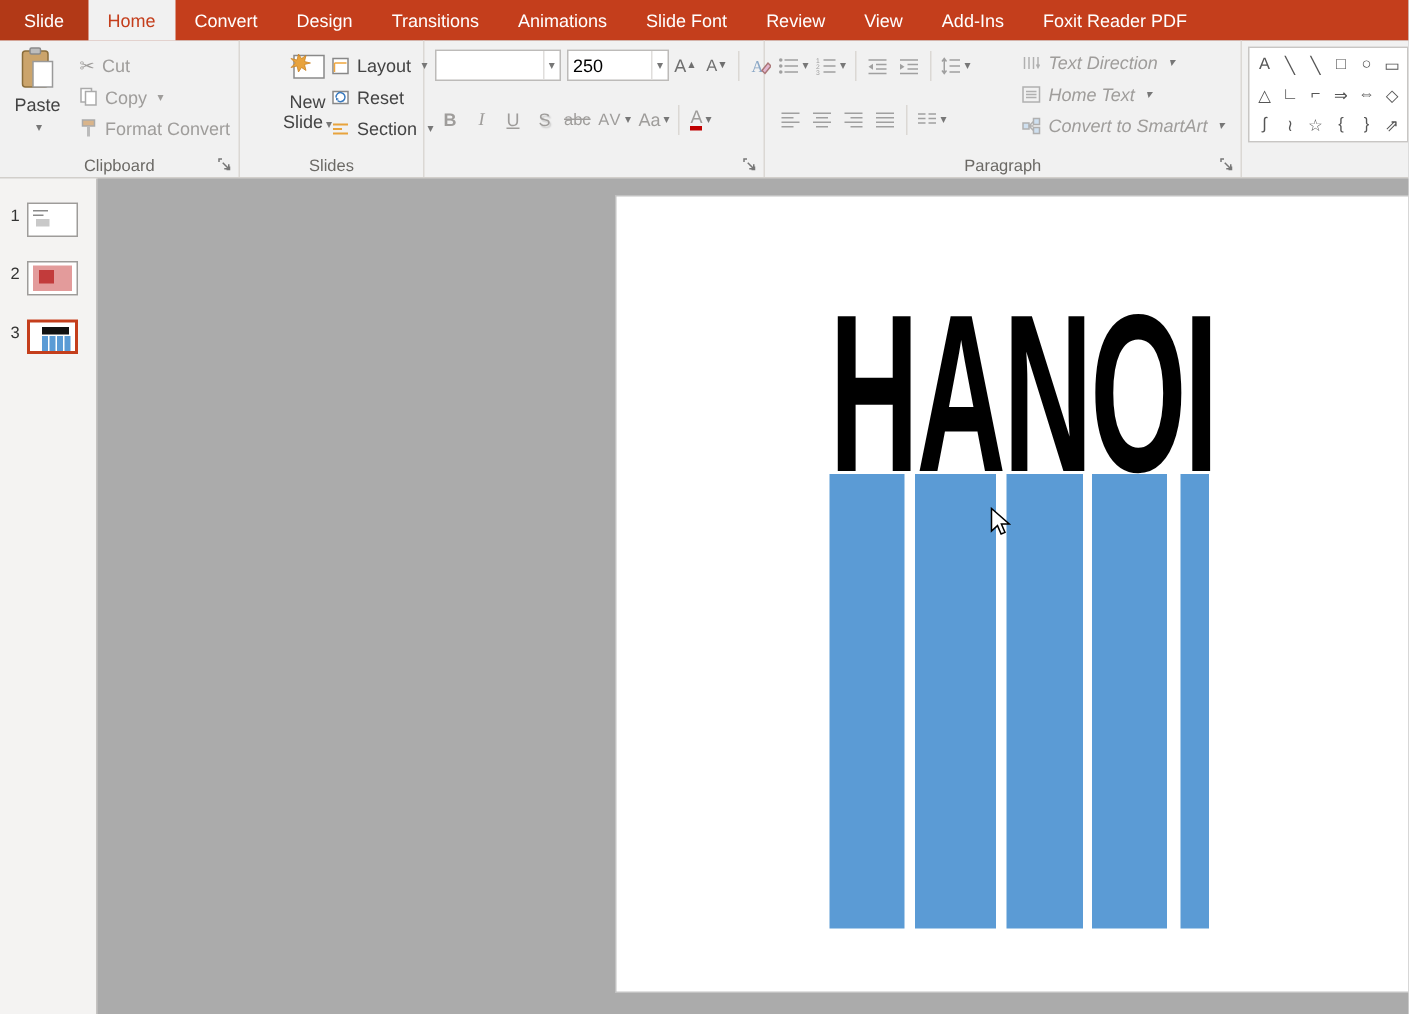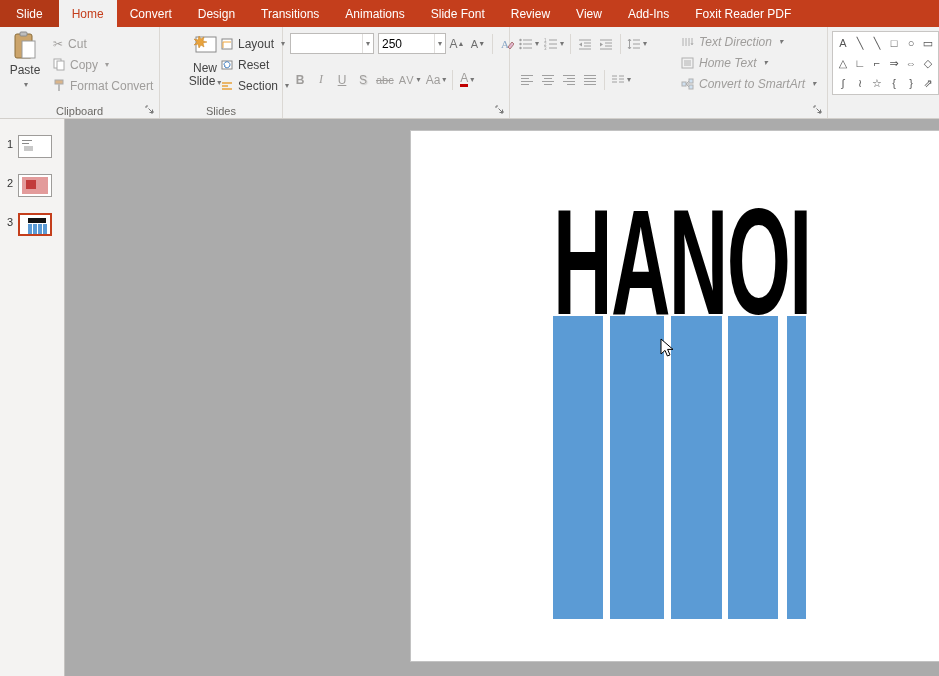--- a/index.html
+++ b/index.html
@@ -330,20 +330,21 @@
               <rect x="1" y="4" width="4" height="4" fill="#cfe0f0" stroke="#b0b0b0"></rect>
               <rect x="8" y="1" width="4" height="4" fill="#cfe0f0" stroke="#b0b0b0"></rect>
               <rect x="8" y="7" width="4" height="4" fill="#cfe0f0" stroke="#b0b0b0"></rect>
               <path d="M5 6h3M5 6l3-3M5 6l3 3" stroke="#b0b0b0" fill="none"></path>
             </svg>
           </span>
         <span>Convert to SmartArt</span>
           <span class="caret">▾</span>
       </div>
     </div>
+    <div class="grplabel">Paragraph</div>
     <div class="launcher">
         <svg width="10" height="10" viewBox="0 0 10 10">
           <path d="M1 3V1h2M6 8h2V6M3.5 3.5l4 4M7.5 4.5v3h-3" stroke="#777" fill="none"></path>
         </svg>
       </div>
   </div>
 
   <div class="group" id="g-drawing">
     <div class="gallery">
       <span class="shape-cell">A</span>

